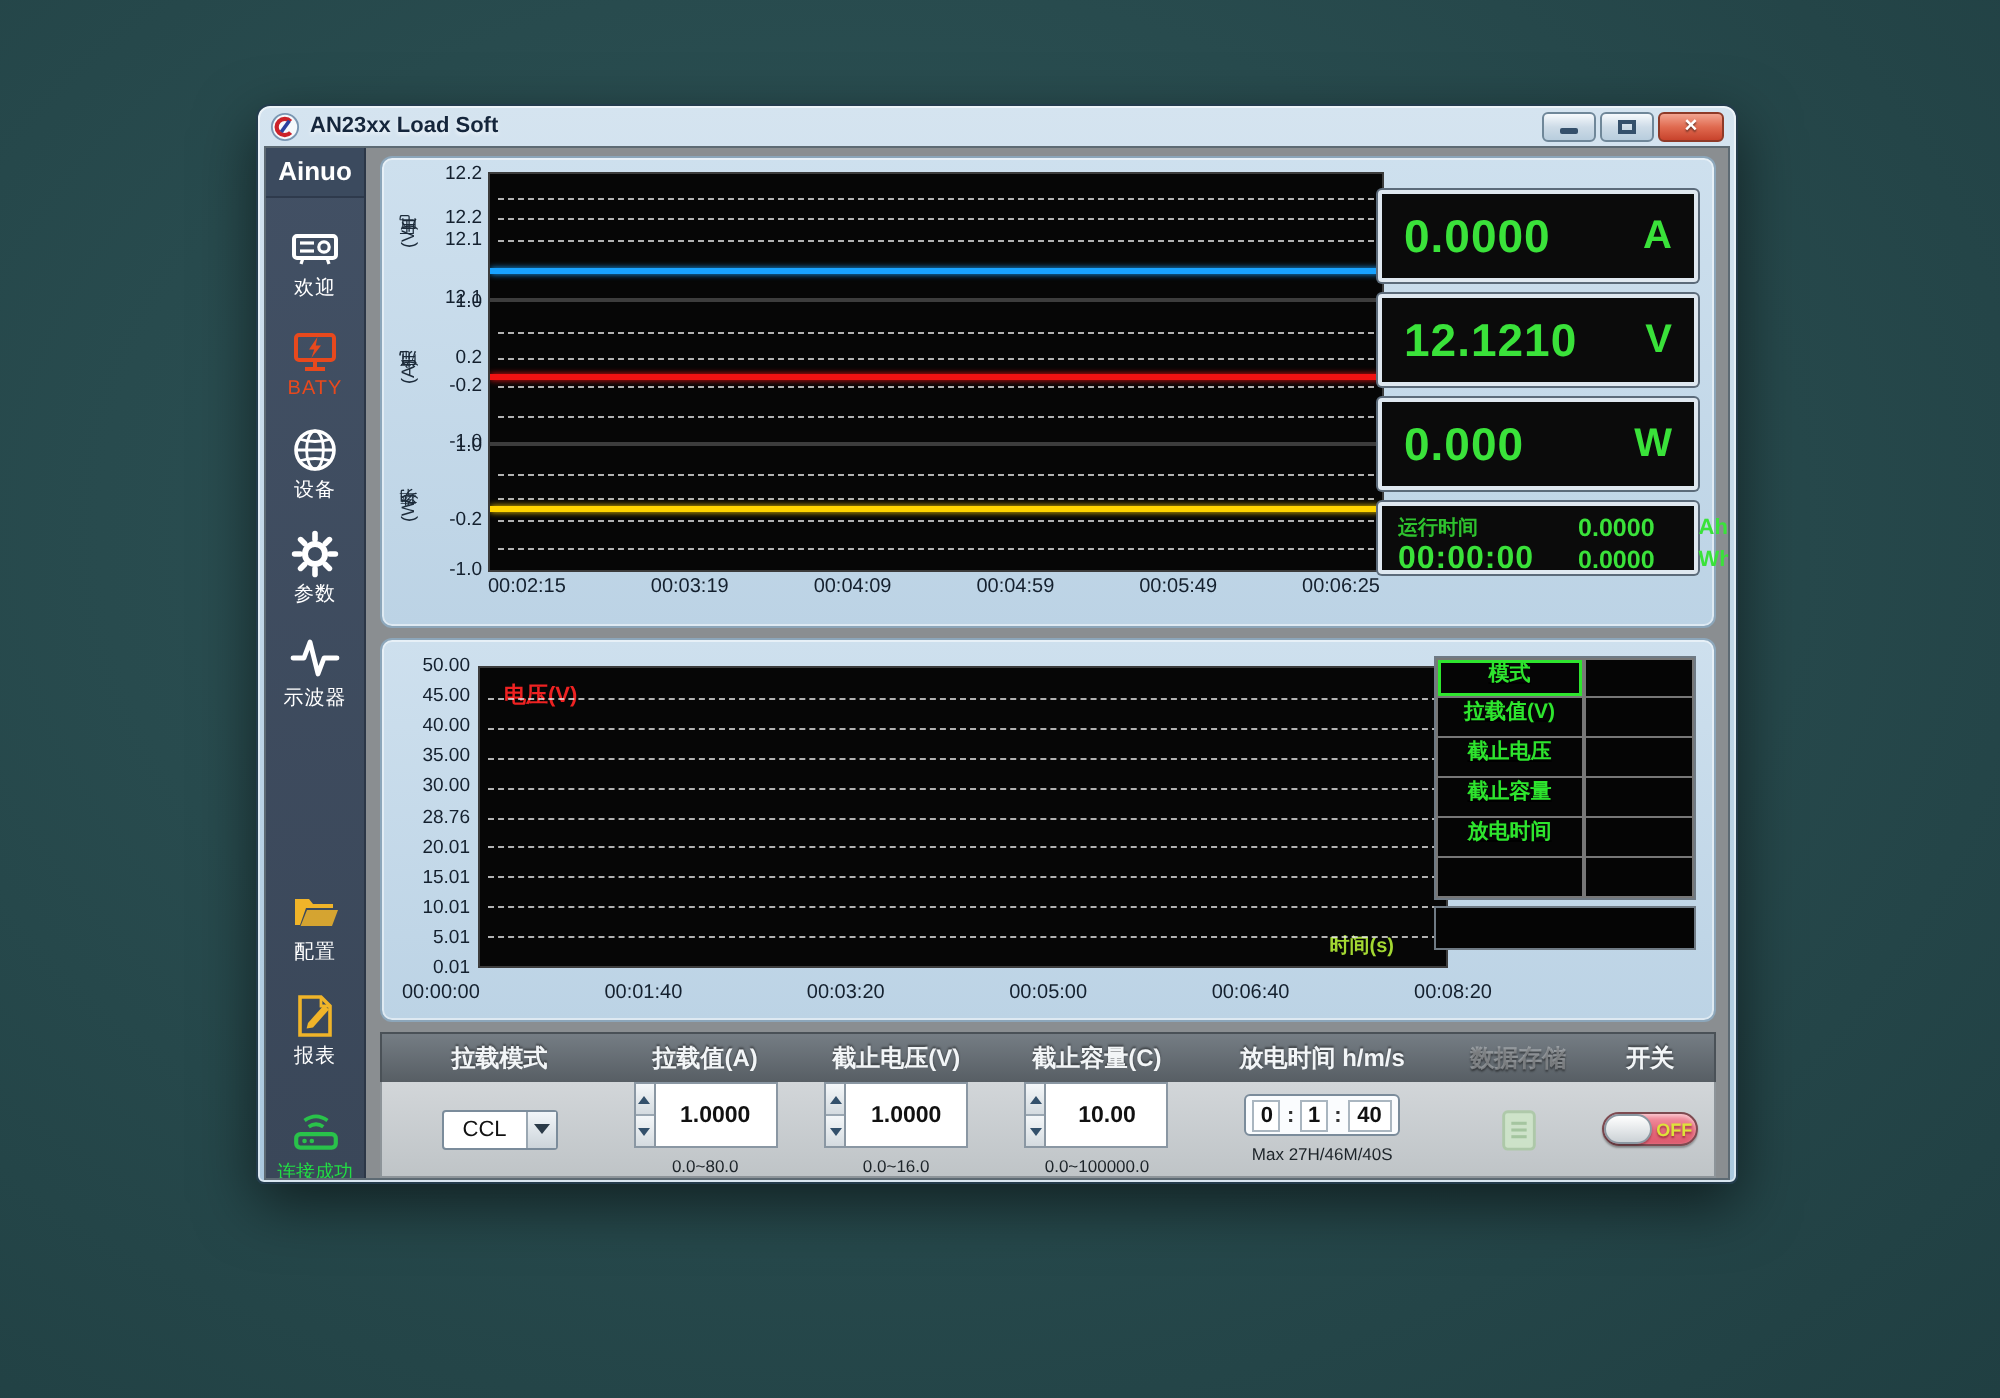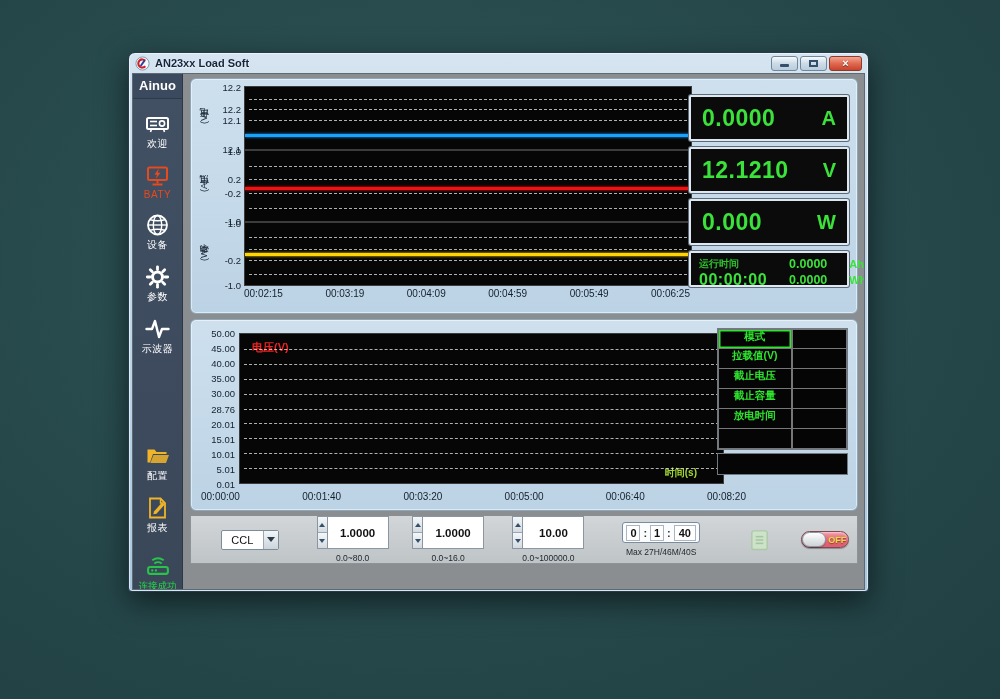--- a/index.html
+++ b/index.html
@@ -441,20 +441,29 @@
                   <span class="ct-label"></span>
                 </div>
                 <div class="ct-cell"></div>
               </div>
             </div>
           <div class="curve-footer"></div>
         </div>
       </div>
 
       <div class="controlbar">
+        <div class="ctrl-header">
+          <div class="hd c1">拉载模式</div>
+          <div class="hd c2">拉载值(A)</div>
+          <div class="hd c3">截止电压(V)</div>
+          <div class="hd c4">截止容量(C)</div>
+          <div class="hd c5">放电时间 h/m/s</div>
+          <div class="hd c6 dim">数据存储</div>
+          <div class="hd c7">开关</div>
+        </div>
         <div class="ctrl-body">
           <div class="col c1">
             <div class="select">
               <span class="sel-val">CCL</span>
               <span class="sel-btn">
                   <span class="tri-down"></span>
                 </span>
             </div>
           </div>
           <div class="col c2">

